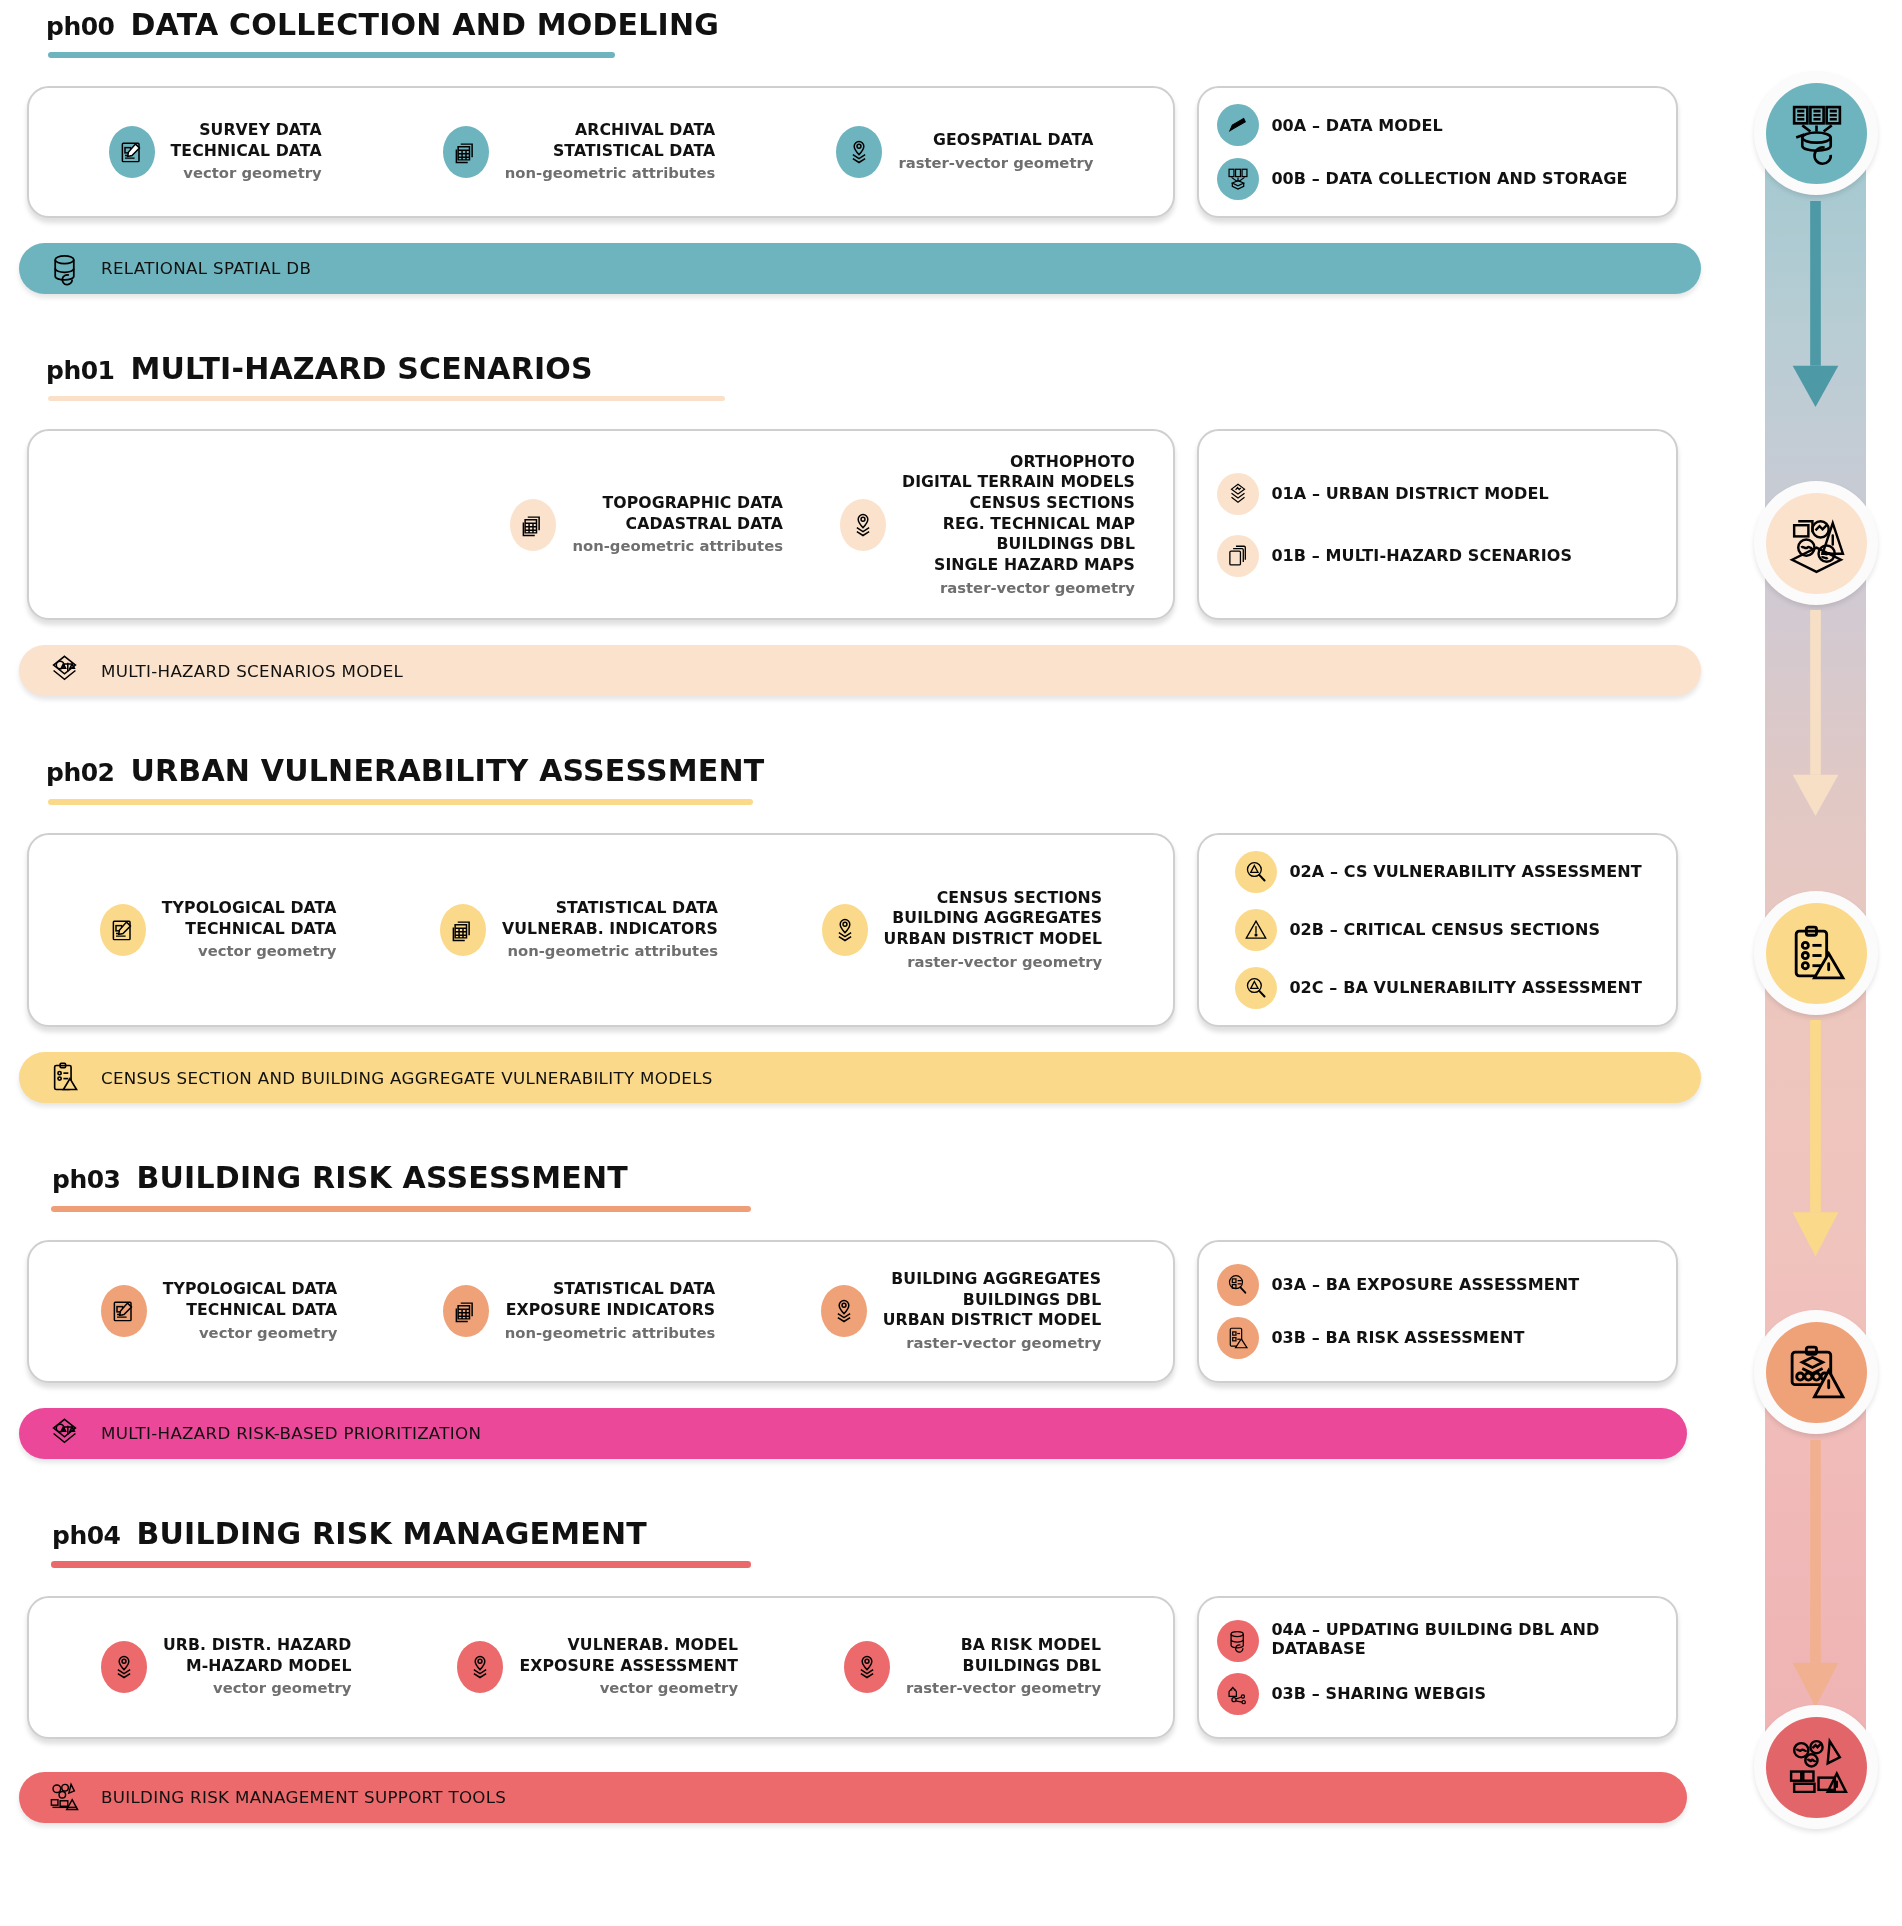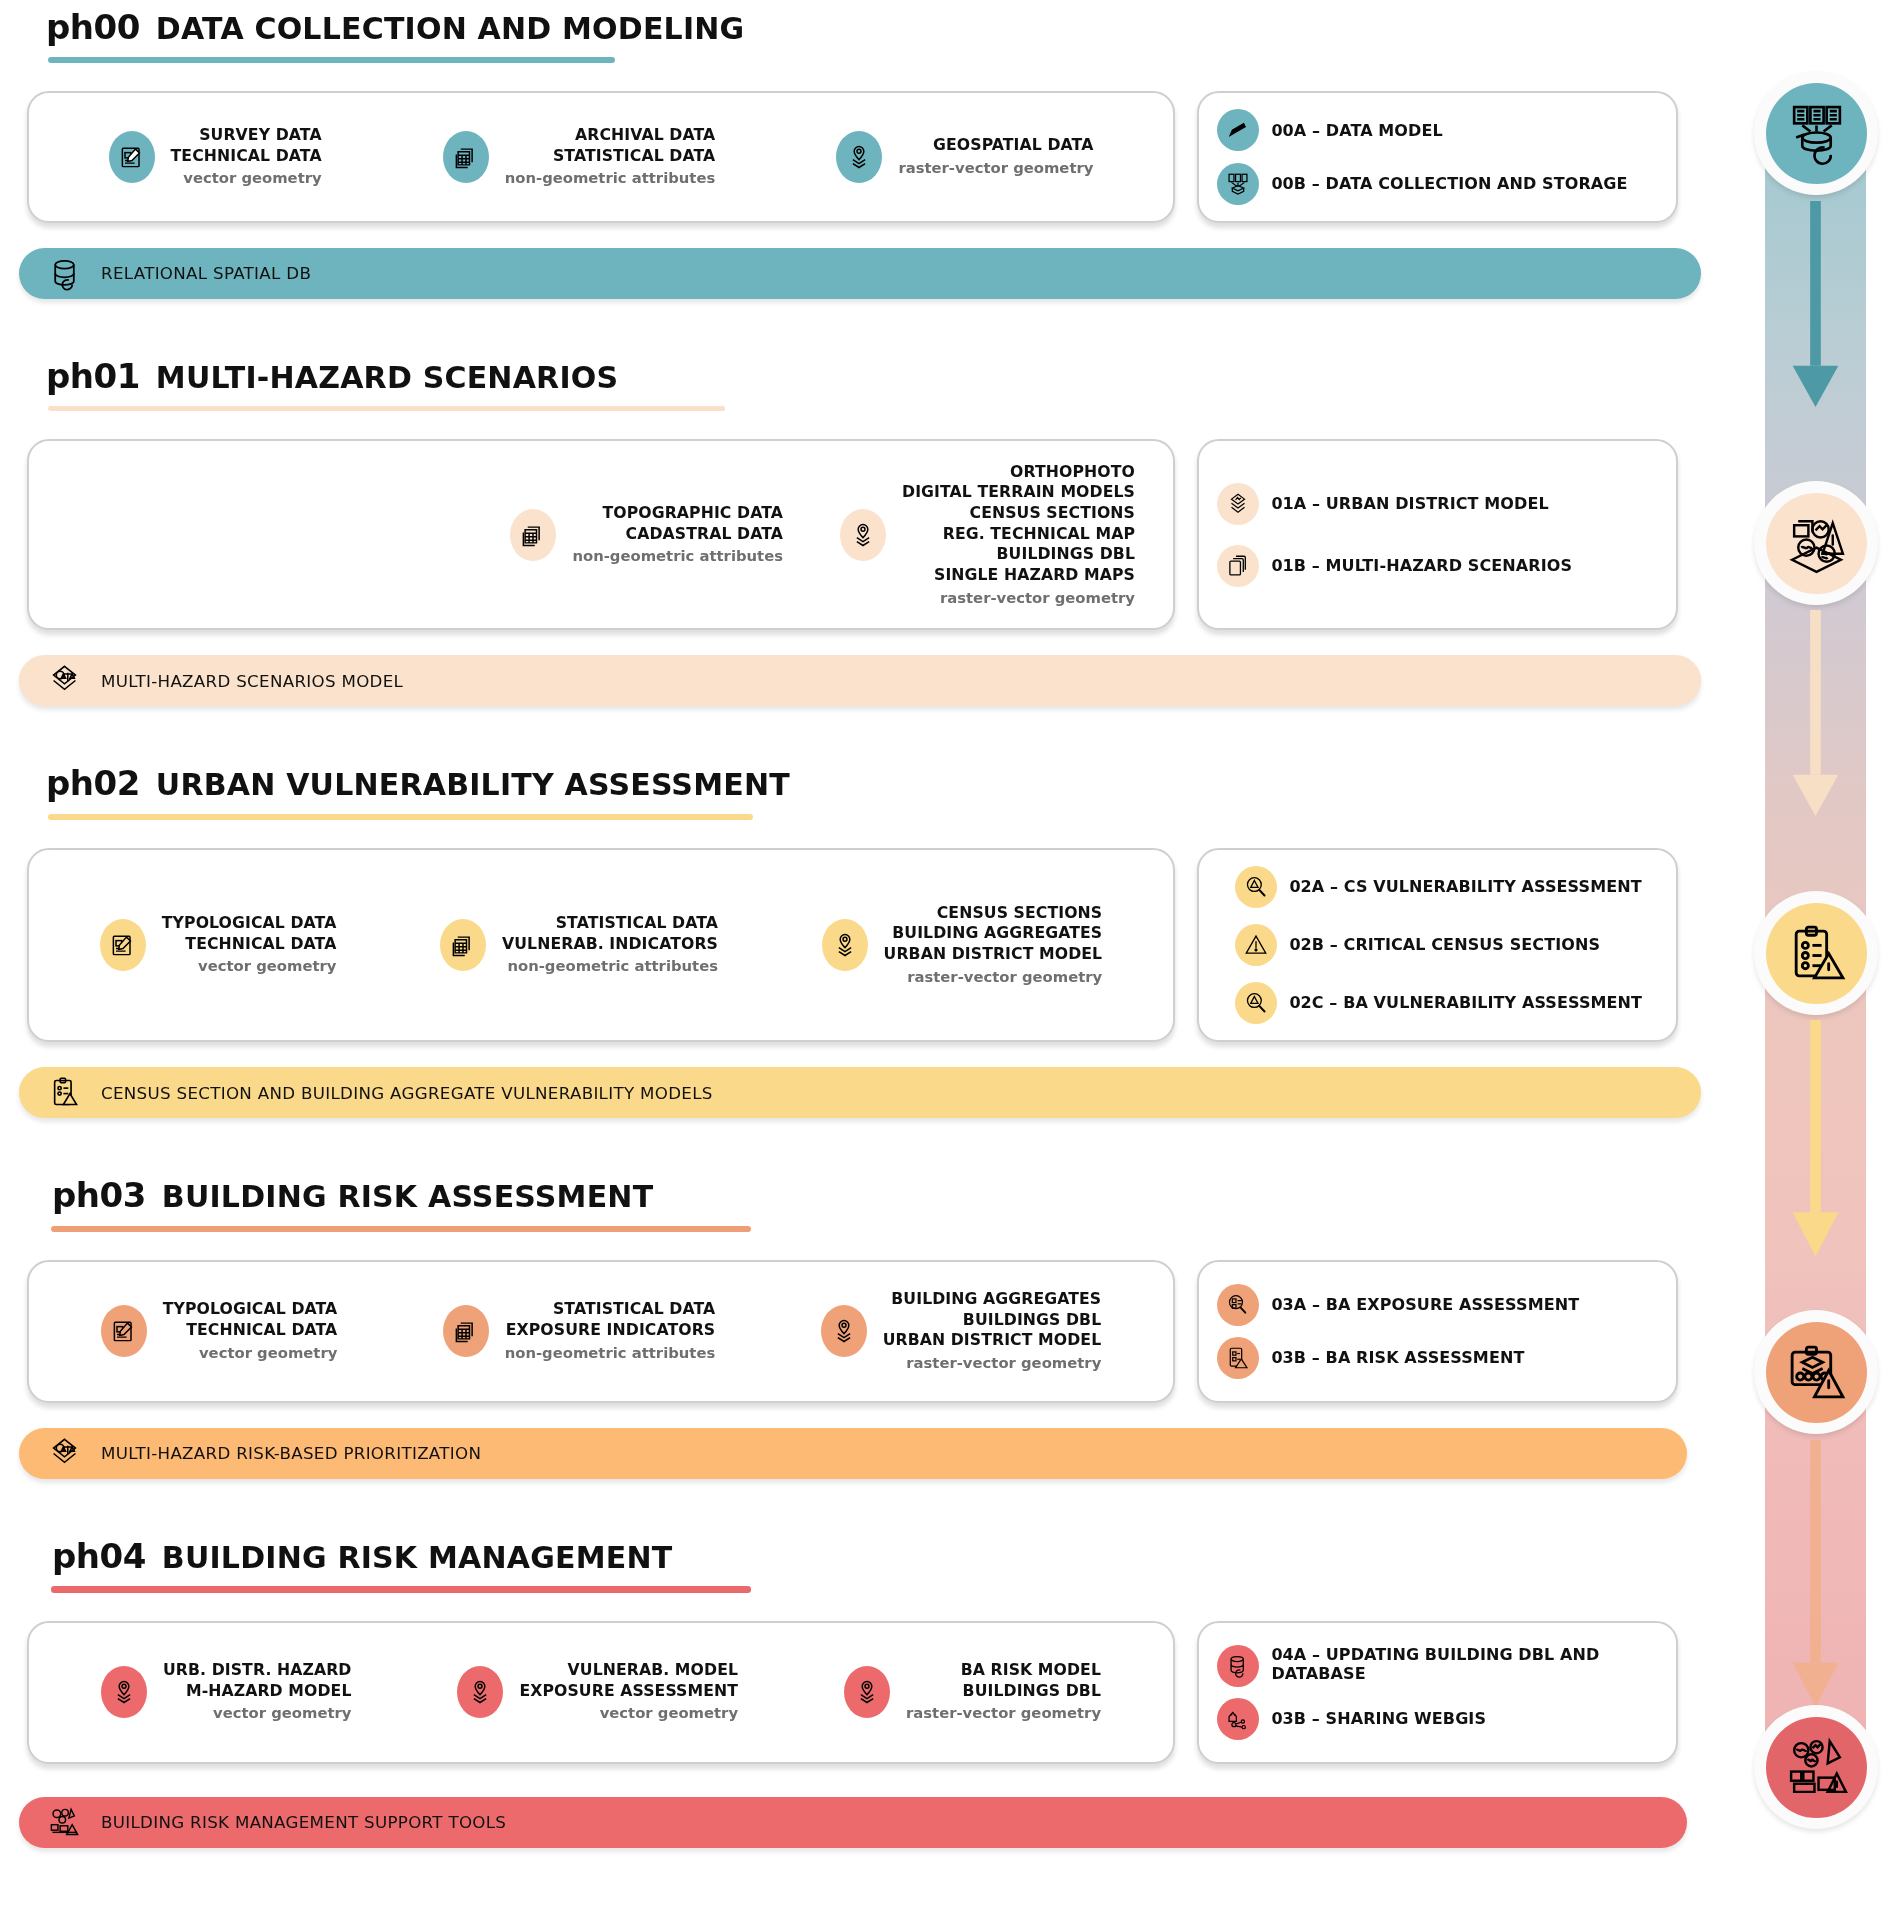--- a/index.html
+++ b/index.html
@@ -26,21 +26,21 @@
 
   .phase { position: relative; }
 
   
   .ph-head {
     display: flex;
     align-items: baseline;
     padding-left: 46px;
   }
   .ph-code {
-    font-size: 34px;
+    font-size: 25px;
     font-weight: 700;
     letter-spacing: -0.5px;
     color: #111;
     font-family: "DejaVu Sans", sans-serif;
   }
   .ph-title {
     font-size: 30px;
     font-weight: 700;
     letter-spacing: 0.2px;
     color: #111;
@@ -594,21 +594,21 @@
                 <rect x="19" y="31" width="8" height="8"></rect>
                 <path d="M30 35h7"></path>
                 <path d="M40 34l14 22H26z" fill="#efa178"></path>
               </svg>
             </span>
             <span class="out-label">03B – BA RISK ASSESSMENT</span>
           </div>
         </div>
       </div>
 
-      <div class="pill" style="background:#fdba74;width:1668px;">
+      <div class="pill" style="background:#ec4899;width:1668px;">
         <span>
           <svg viewBox="0 0 64 64" fill="none" stroke="#000" stroke-width="2.8">
             <path d="M32 6L52 22 32 38 12 22z"></path>
             <path d="M12 32l20 16 20-16"></path>
             <circle cx="24" cy="22" r="7"></circle>
             <path d="M38 34v-16M30 20h16M30 20l-4 8h8zM46 20l-4 8h8z"></path>
           </svg>
         </span>
         <span class="pill-label">MULTI-HAZARD RISK-BASED PRIORITIZATION</span>
       </div>

